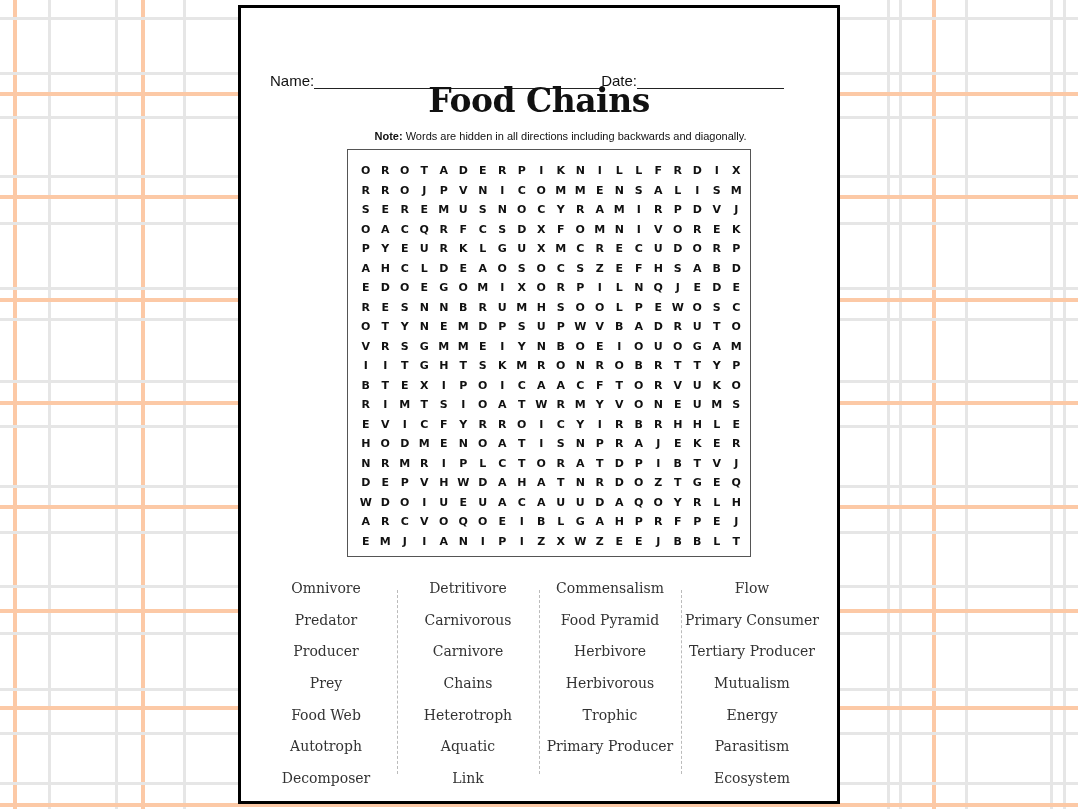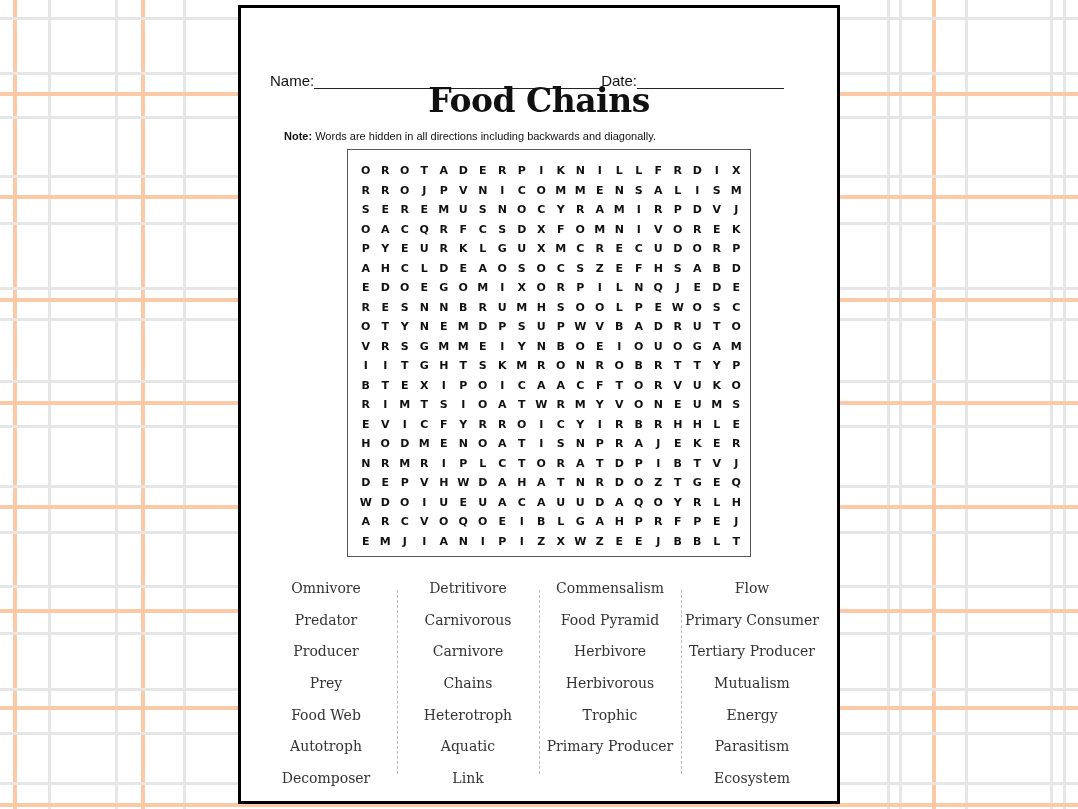--- a/index.html
+++ b/index.html
@@ -30,21 +30,21 @@
   .name-line { width: 287px; }
   .date-line { width: 147px; }
 
   .title {
     position: absolute; top: 60px; left: 0; right: 0; text-align: center;
     font-family: "DejaVu Serif", serif; font-weight: bold; font-size: 33px; color: #111;
     letter-spacing: -0.5px;
     margin-top: 13px;
   }
   .note {
-    position: absolute; top: 122px; left: 0; right: 0; 
+    position: absolute; top: 122px; left: 0; right: 0; text-align: center;
     font-size: 11px; color: #111; padding-left: 43px;
   }
   .note b { font-weight: bold; }
 
   .grid-box {
     position: absolute; left: 106px; top: 141px; width: 404px; height: 408px;
     border: 1px solid #555; box-sizing: border-box;
   }
   .grid {
     position: absolute; left: 8px; top: 11px;

